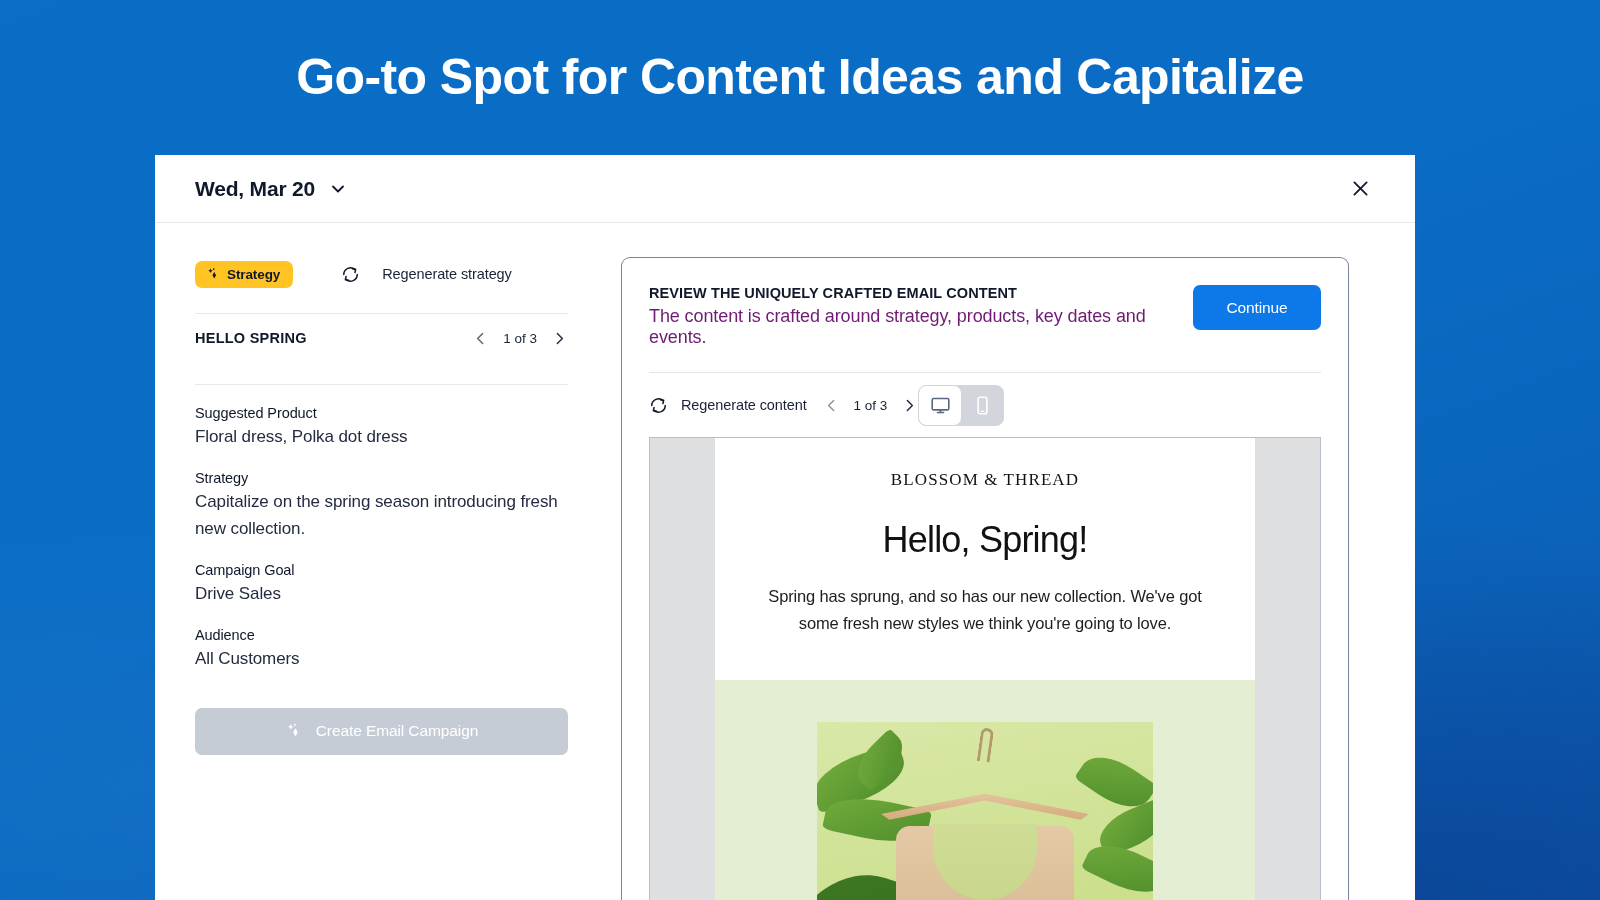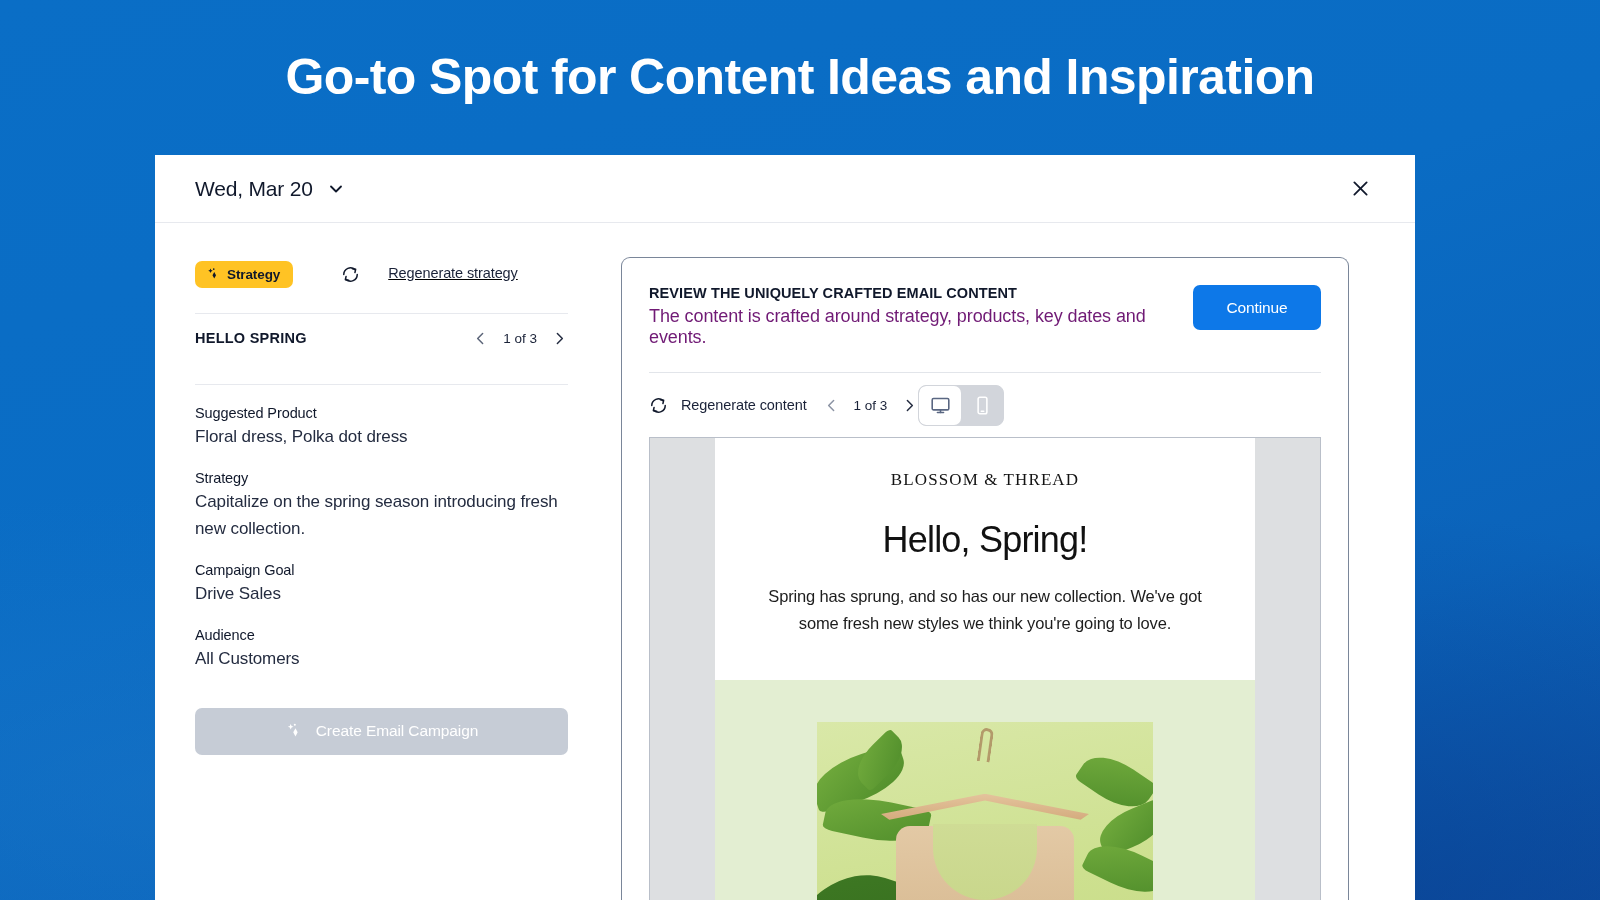--- a/index.html
+++ b/index.html
@@ -60,21 +60,21 @@
     padding: 0 38px 0 40px;
   }
   .date-selector {
     display: flex;
     align-items: center;
     gap: 13px;
     cursor: pointer;
   }
   .date-label {
     font-size: 21px;
-    font-weight: 400;
+    font-weight: 700;
     color: #10182b;
     letter-spacing: -0.2px;
   }
   .chev-down { display: block; }
   .close-btn {
     width: 34px; height: 34px;
     display: flex; align-items: center; justify-content: center;
     cursor: pointer;
   }
 
@@ -108,24 +108,24 @@
     cursor: pointer;
   }
   .badge-strategy .badge-text {
     font-size: 13.5px;
     font-weight: 700;
     color: #10182b;
     letter-spacing: -0.1px;
   }
   .regen-strategy {
     display: inline-flex;
-    gap: 28px;
+    align-items: center;
+    gap: 22px;
     margin-left: 48px;
     cursor: pointer;
-    text-decoration: underline;
   }
   .regen-strategy .regen-text {
     font-size: 14.5px;
     color: #1a2238;
     letter-spacing: -0.1px;
   }
 
   .divider {
     height: 1px;
     background: #e7e9ee;
@@ -408,21 +408,21 @@
     border-radius: 0 0 60px 60px;
   }
 
   
   svg { display: block; }
 </style>
 </head>
 <body>
 
 <div class="banner">
-  <h1 class="banner-title">Go-to Spot for Content Ideas and Inspiration</h1>
+  <h1 class="banner-title">Go-to Spot for Content Ideas and Capitalize</h1>
 </div>
 
 <div class="app-window">
 
   <div class="window-header">
     <div class="date-selector">
       <span class="date-label">Wed, Mar 20</span>
       <span class="chev-down">
         <svg width="20" height="20" viewBox="0 0 24 24" fill="none" stroke="#10182b" stroke-width="2.2" stroke-linecap="round" stroke-linejoin="round">
             <polyline points="6 9 12 15 18 9"></polyline>

